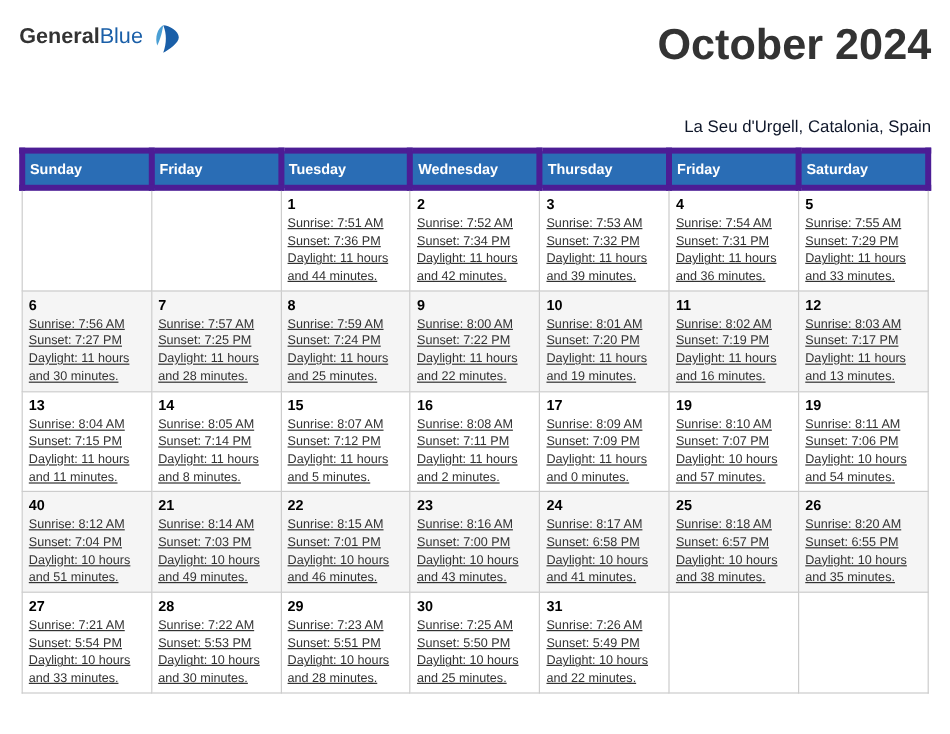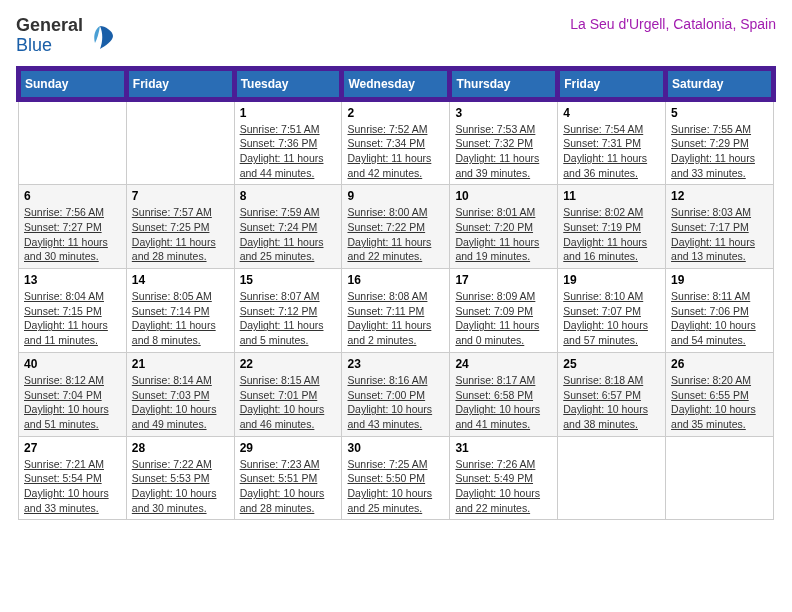--- a/index.html
+++ b/index.html
@@ -24,21 +24,22 @@
     .title-area {
       text-align: right;
     }
     .month-title {
       font-size: 36px;
       font-weight: bold;
       color: #333;
     }
     .subtitle {
       font-size: 14px;
-      color: #a21caf;
+      color: #0f172a;
+      margin-top: 39px;
     }
     .calendar {
       width: 100%;
       border-collapse: collapse;
       font-size: 11px;
     }
     .calendar th {
       background: #2a6db5;
       color: #fff;
       padding: 6px 4px;
@@ -79,32 +80,33 @@
       gap: 2px;
     }
   </style>
 </head>
 <body>
 
 <div class="header">
   <div class="logo-container">
     <div class="logo">
       <div style="display:flex;align-items:center;gap:2px;">
-        <div style="display:flex;flex-direction:column;line-height:1.1;">
+        <div style="display:flex;flex-direction:row;line-height:1.1;">
           <span style="font-size:18px;font-weight:bold;color:#333;">General</span>
           <span style="font-size:18px;font-weight:normal;color:#1a5fa8;">Blue</span>
         </div>
         <svg width="30" height="30" viewBox="0 0 30 30">
           <path d="M15 5 C20 5, 28 10, 28 15 C28 20, 20 25, 15 28 C18 20, 18 12, 15 5Z" fill="#1a5fa8"></path>
           <path d="M15 5 C10 8, 8 15, 10 22 C12 18, 14 12, 15 5Z" fill="#4a9fd4"></path>
         </svg>
       </div>
     </div>
   </div>
   <div class="title-area">
+    <div class="month-title">October 2024</div>
     <div class="subtitle">La Seu d'Urgell, Catalonia, Spain</div>
   </div>
 </div>
 
 <table class="calendar">
   <thead>
     <tr>
     <th>Sunday</th>
         <th>Friday</th>
         <th>Tuesday</th>

